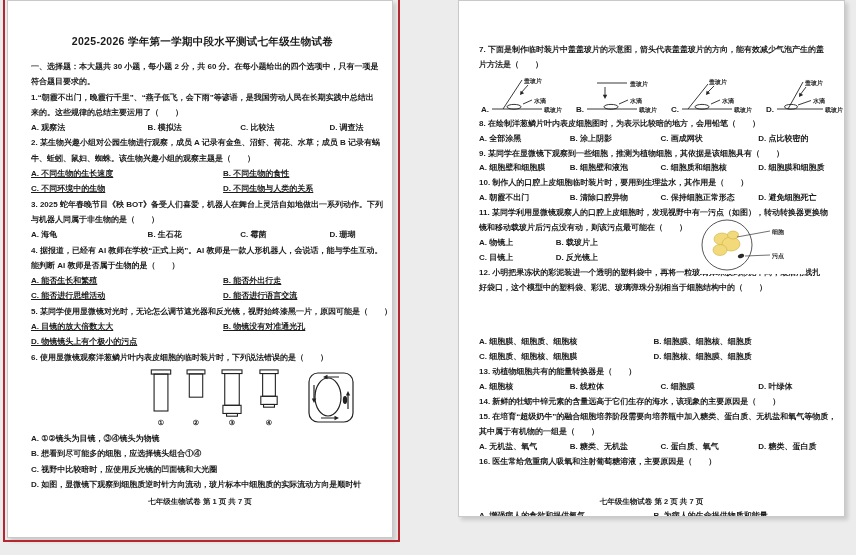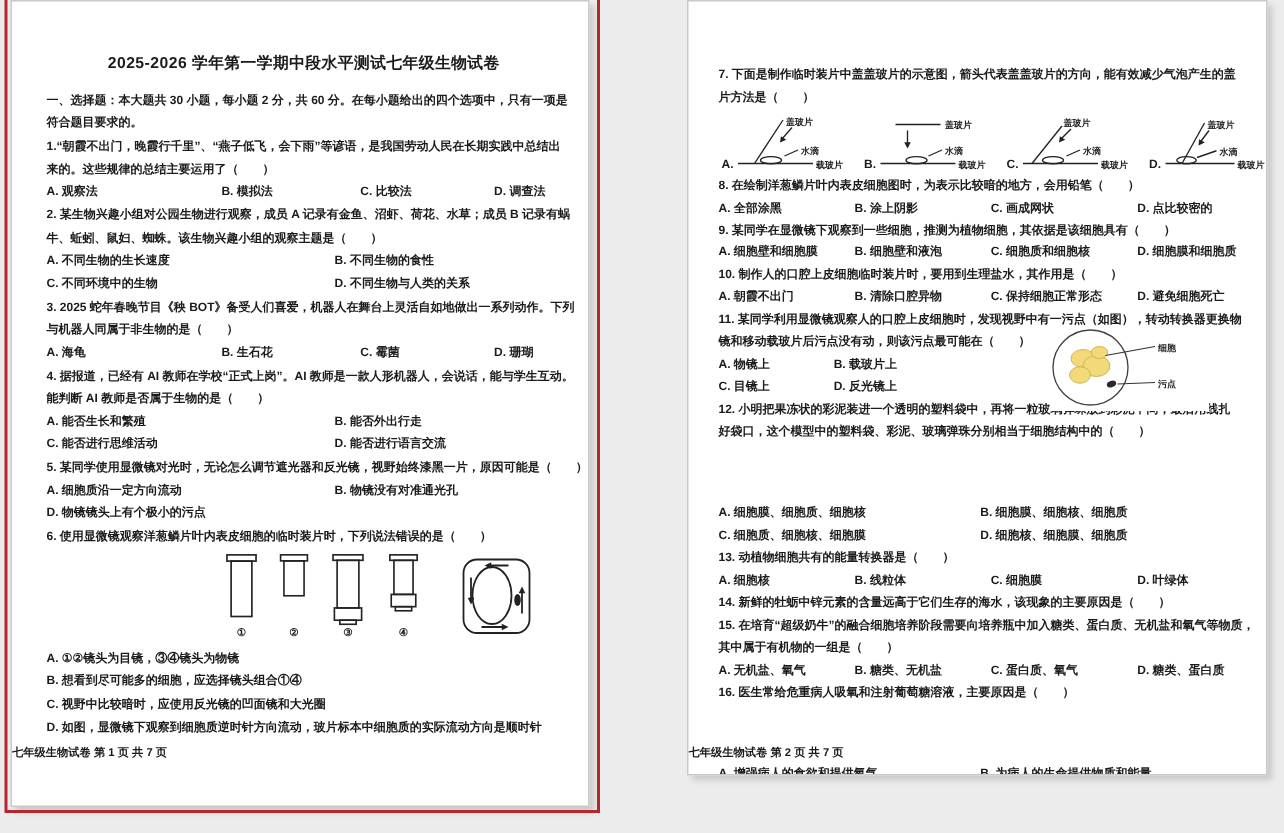--- a/index.html
+++ b/index.html
@@ -21,27 +21,27 @@
 
   .title { font-size:10.5px; text-align:center; margin:4px 0 10px 0; letter-spacing:.3px; }
 
   .row, .ln, .opt { font-size:8px; white-space:nowrap; }
   #page1 .ln, #page1 .opt { height:15.3px; line-height:15.3px; }
   #page2 .ln, #page2 .opt { height:14.9px; line-height:14.9px; }
 
   .q { position:relative; }
   .opts { display:grid; }
   #page1 .opts.four { grid-template-columns:34% 27% 26% 13%; }
-  #page1 .opts.two  { grid-template-columns:56% 44%; }
+  #page1 .opts.two  { grid-template-columns:56% 44%;text-decoration:underline; }
   #page2 .opts.four { grid-template-columns:26% 26% 28% 20%; }
   #page2 .opts.two  { grid-template-columns:50% 50%;margin-top:40px; }
   .opts.two-narrow  { grid-template-columns:22% 78%; }
   .opts.list        { grid-template-columns:100%; }
 
-  .footer { position:absolute; left:0; right:0; font-size:7.5px; font-weight:bold; }
+  .footer { position:absolute; left:0; right:0; text-align:center; font-size:7.5px; font-weight:bold; }
   #page1 .footer { bottom:30px; }
   #page2 .footer { bottom:9px; }
 
   
   .fig-lenses { display:flex; align-items:flex-start; gap:12px; margin:4px 0 2px 118px; height:60px; }
   .lens-wrap { display:flex; flex-direction:column; align-items:center; justify-content:space-between; height:58px; }
   .lens-num { font-size:7px; line-height:8px; }
   .fig-lenses svg, .fig-coverslips svg, .fig-fov svg { display:block; }
   .cellwrap { margin-left:10px; }
 
@@ -100,21 +100,21 @@
             <div class="opts two">
               <div class="opt">A. 能否生长和繁殖</div>
               <div class="opt">B. 能否外出行走</div>
               <div class="opt">C. 能否进行思维活动</div>
               <div class="opt">D. 能否进行语言交流</div>
             </div>
           </div>
           <div class="q">
             <div class="ln">5. 某同学使用显微镜对光时，无论怎么调节遮光器和反光镜，视野始终漆黑一片，原因可能是（　　）</div>
             <div class="opts two">
-              <div class="opt">A. 细胞质沿一定方向流动</div>
+              <div class="opt">A. 目镜的放大倍数太大</div>
               <div class="opt">B. 物镜没有对准通光孔</div>
               <div class="opt">D. 物镜镜头上有个极小的污点</div>
             </div>
           </div>
           <div class="q">
             <div class="ln">6. 使用显微镜观察洋葱鳞片叶内表皮细胞的临时装片时，下列说法错误的是（　　）</div>
   <div class="fig-lenses">
     <div class="lens-wrap">
       <svg width="24" height="48" viewBox="0 0 24 52">
         <g fill="none" stroke="#222" stroke-width="1.2">

